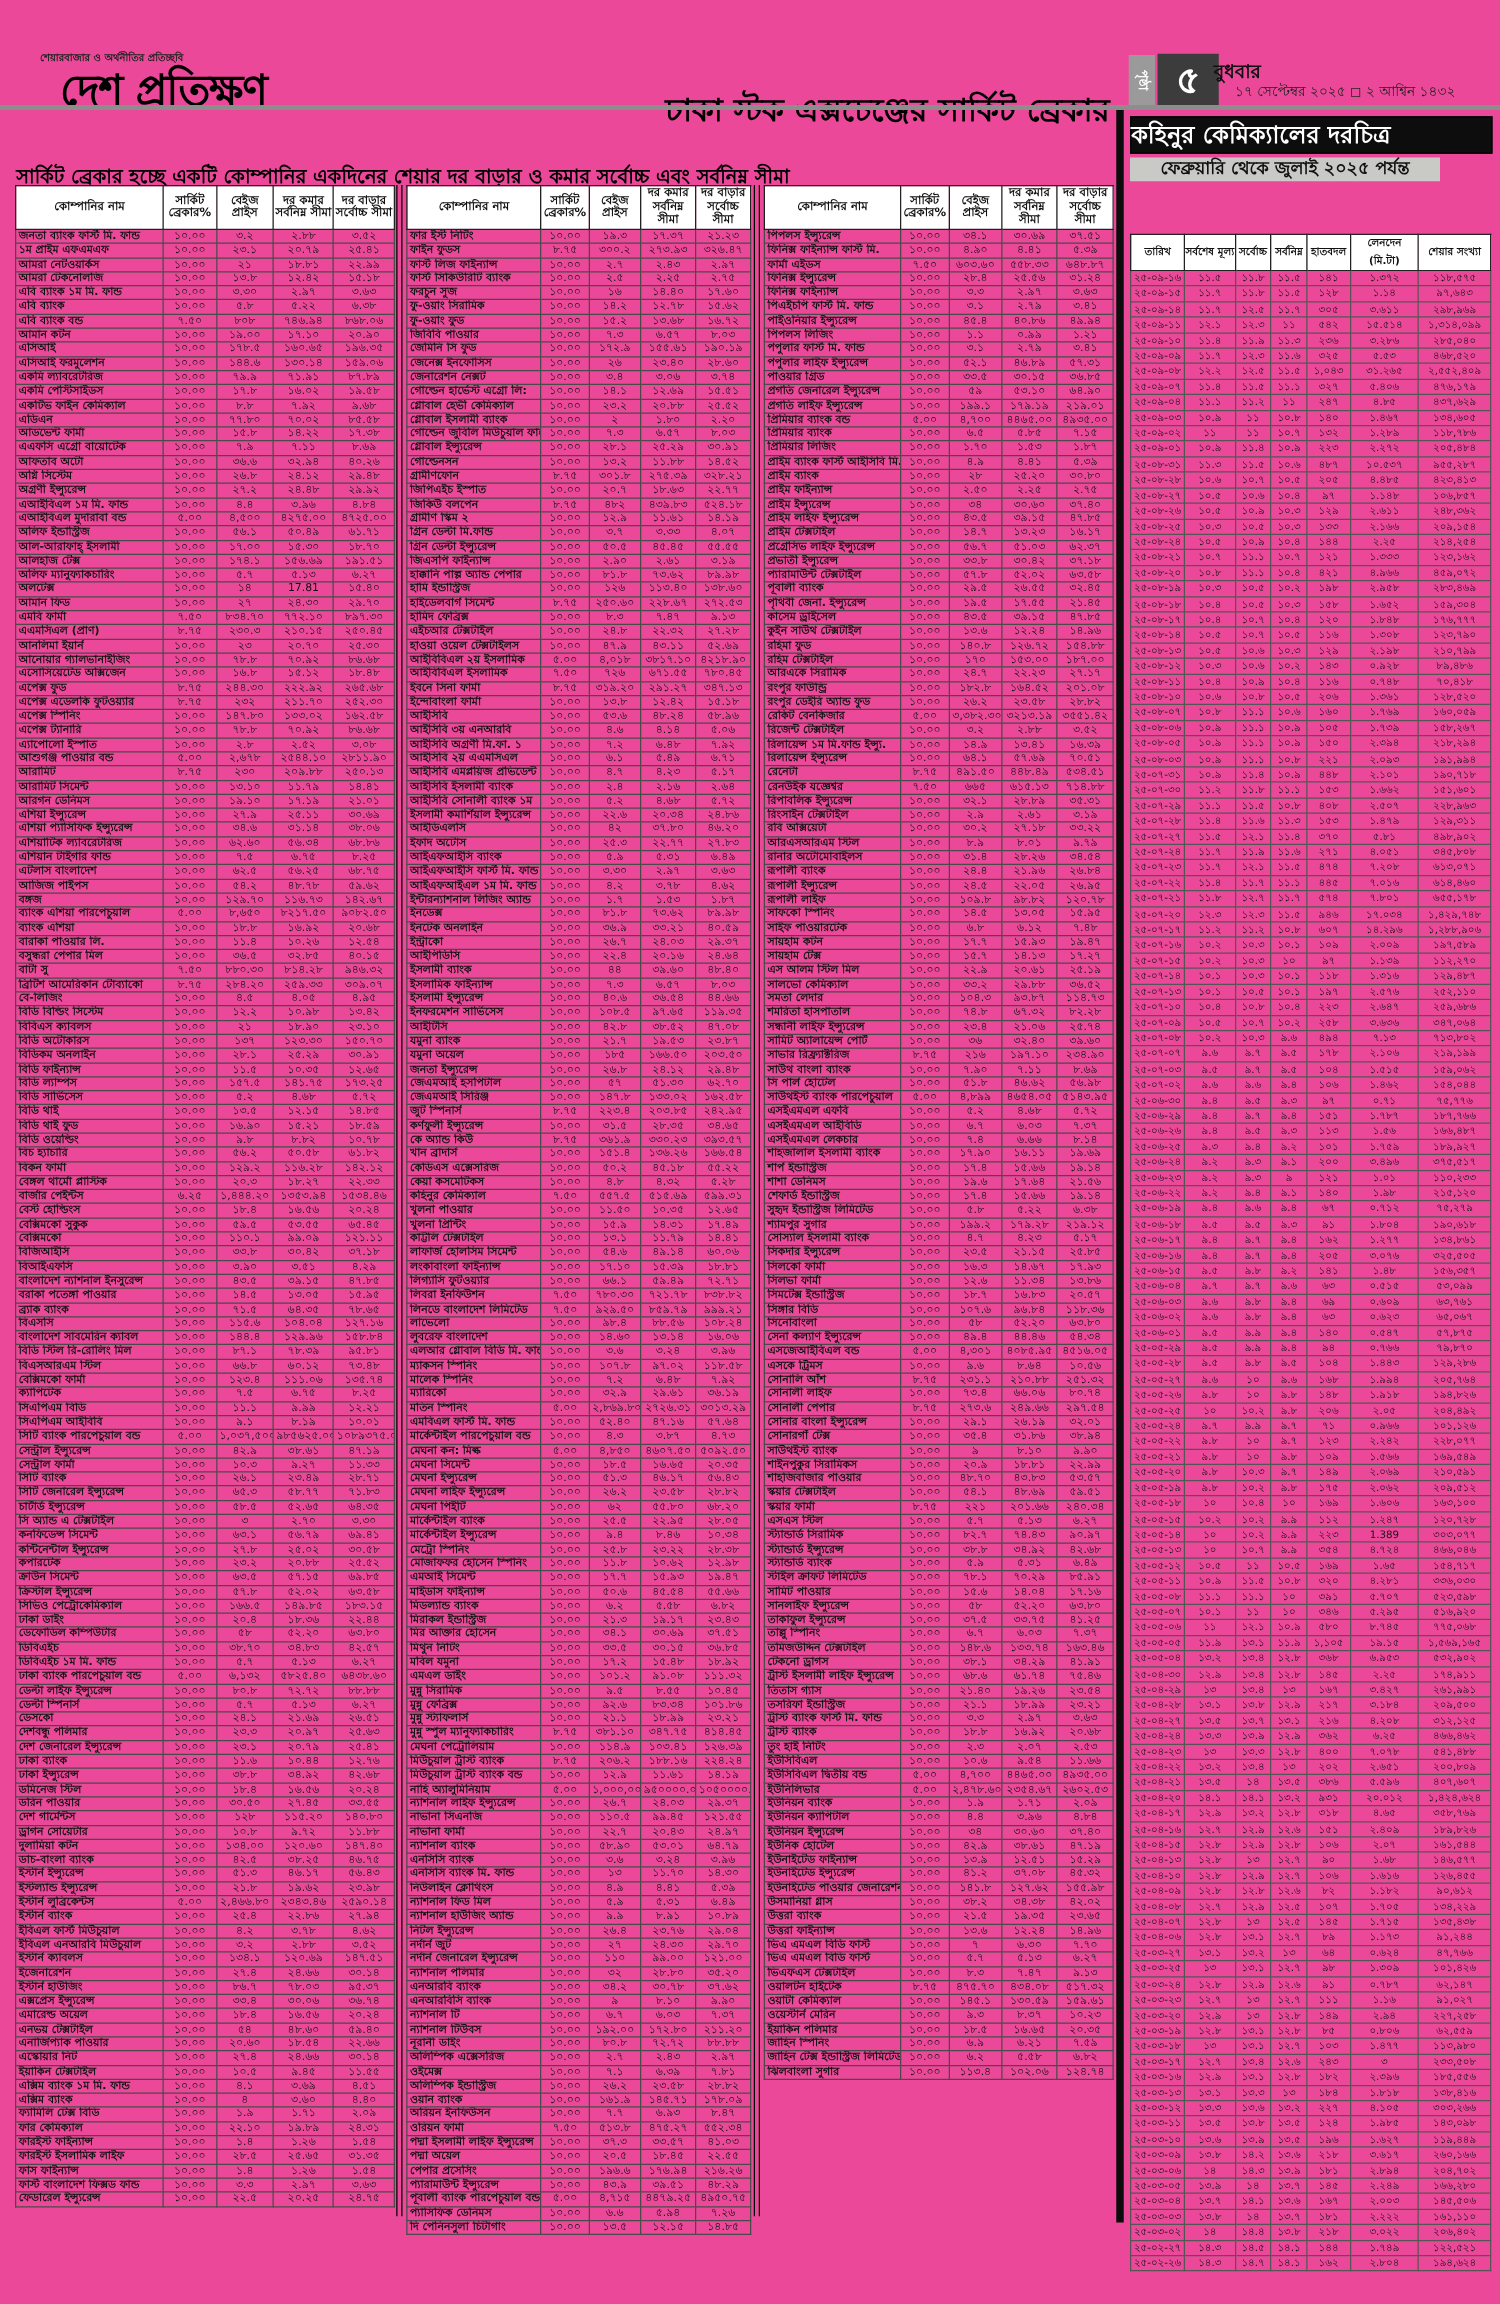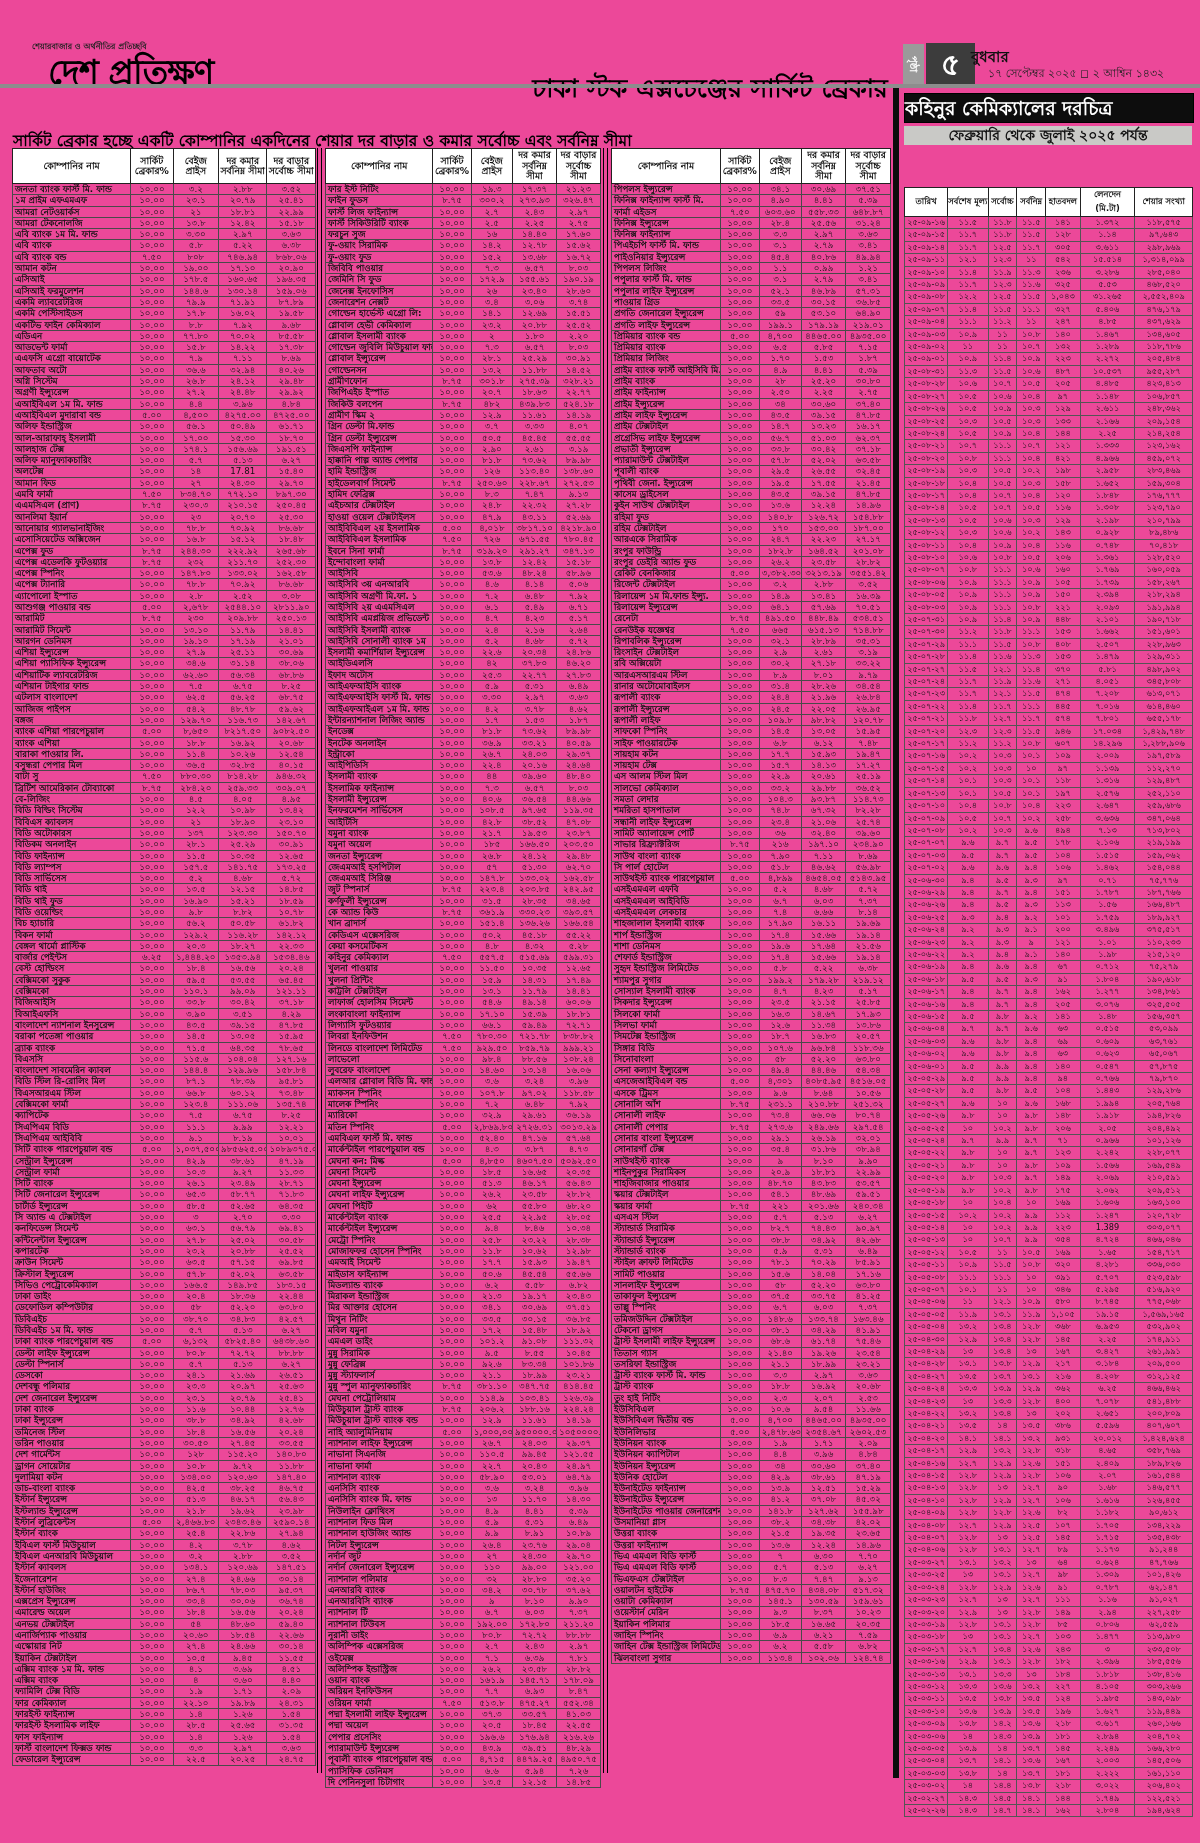--- a/index.html
+++ b/index.html
@@ -32,21 +32,21 @@
         padding:1px 0;height:32px;background:#fff;}
   table.stock td{border:1px solid #4a4a4a;font-size:8.7px;height:10.3px;line-height:10.3px;
         padding:0 2px;overflow:hidden;white-space:nowrap;text-align:center;}
   table.stock td.nm{text-align:left;font-weight:600;}
   .vsep{position:absolute;top:148px;height:1625px;width:3px;border-left:1.4px solid #000;border-right:1.4px solid #000;}
   #sep1{left:317px;} #sep2{left:603px;}
   .heavy-sep{position:absolute;left:893px;top:88px;width:6px;height:1690px;background:#0c0c0c;}
   
   .panel-title{position:absolute;left:904px;top:93px;width:288px;height:28px;background:#0d0d0d;color:#fff;
         border:1px solid #000;font-size:19px;font-weight:900;text-align:left;line-height:28px;}
-  .panel-sub{position:absolute;left:904px;top:126px;width:288px;height:19px;background:#c9c9c6;color:#111;
+  .panel-sub{position:absolute;left:904px;top:126px;width:248px;height:19px;background:#c9c9c6;color:#111;
         font-size:14px;font-weight:bold;text-align:center;line-height:19px;}
   #side{position:absolute;left:904px;top:149px;width:289px;margin-top:38px;}
   table.side{border-collapse:collapse;width:100%;table-layout:fixed;}
   table.side th{border:1.2px solid #222;font-size:8.3px;font-weight:bold;height:15px;padding:0;background:#fff;}
   table.side td{border:1px solid #555;font-size:8.2px;height:11.4px;line-height:11.4px;
         padding:0 1px;text-align:center;overflow:hidden;white-space:nowrap;}
 </style>
 </head>
 <body>
 

